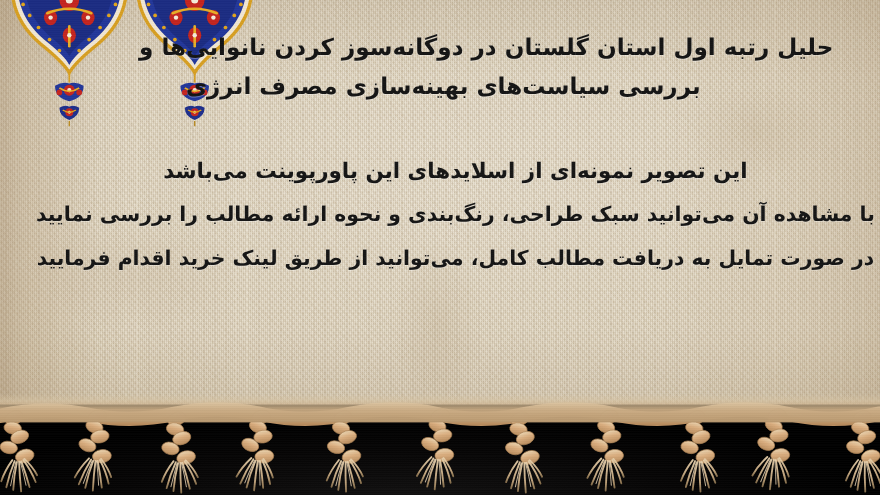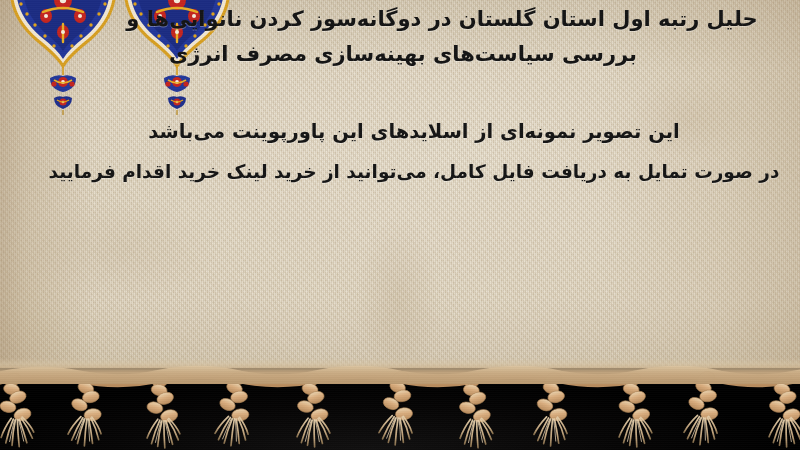--- a/index.html
+++ b/index.html
@@ -78,20 +78,21 @@
       radial-gradient(ellipse 60px 120px at 398px 300px, rgba(150,120,82,0.13), rgba(0,0,0,0) 70%),
       radial-gradient(ellipse 90px 60px at 690px 120px, rgba(152,122,84,0.10), rgba(0,0,0,0) 70%),
       radial-gradient(ellipse 140px 70px at 120px 250px, rgba(158,130,94,0.09), rgba(0,0,0,0) 72%);
   }
 
   
   .text-layer {
     position: absolute;
     inset: 0;
     z-index: 8;
+    margin-top: 24px;
   }
   .title {
     position: absolute;
     top: 2px;
     right: -6px;
     width: 806px;
     text-align: center;
     color: #141414;
     font-size: 21px;
     font-weight: 700;
@@ -292,21 +293,22 @@
 
   <div class="text-layer">
 
     <div class="title">
       <span class="tline l1">حلیل رتبه اول استان گلستان در دوگانه‌سوز کردن نانوایی‌ها و</span>
       <span class="tline l2">بررسی سیاست‌های بهینه‌سازی مصرف انرژی</span>
     </div>
 
     <div class="body">
       <span class="bline b1">این تصویر نمونه‌ای از اسلایدهای این پاورپوینت می‌باشد</span>
-      <span class="bline b3">در صورت تمایل به دریافت فایل کامل، می‌توانید از خرید لینک خرید اقدام فرمایید</span>
+      <span class="bline b2">با مشاهده آن می‌توانید سبک طراحی، رنگ‌بندی و نحوه ارائه مطالب را بررسی نمایید</span>
+      <span class="bline b3">در صورت تمایل به دریافت مطالب کامل، می‌توانید از طریق لینک خرید اقدام فرمایید</span>
     </div>
 
   </div>
 
   <div class="fringe-zone">
     <div class="fringe-black"></div>
     <svg width="800" height="92" viewBox="0 0 800 92" aria-hidden="true">
       <defs>
         <linearGradient id="cordg" x1="0" y1="0" x2="0" y2="1">
           <stop offset="0%" stop-color="#ead3b0"></stop>

